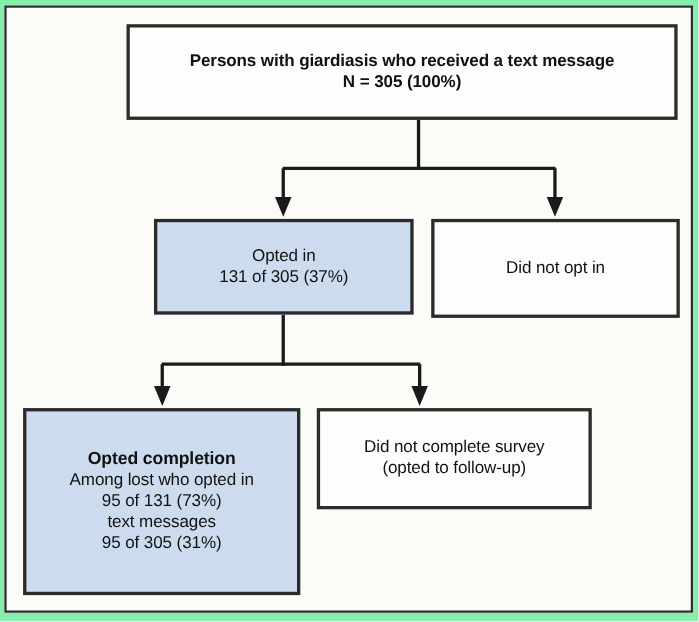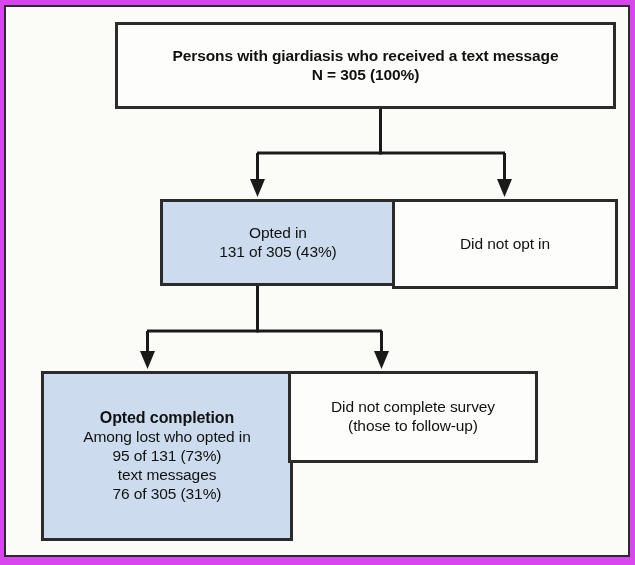--- a/index.html
+++ b/index.html
@@ -4,21 +4,21 @@
 <style>
   html, body {
     margin: 0;
     padding: 0;
     background: #ffffff;
   }
   #figure {
     position: relative;
     width: 635px;
     height: 565px;
-    background: #d946ef;
+    background: #86efac;
     font-family: "Liberation Sans", sans-serif;
     overflow: hidden;
   }
   
   #outer-frame {
     position: absolute;
     left: 4px;
     top: 5px;
     width: 626px;
     height: 552px;
@@ -36,21 +36,20 @@
     flex-direction: column;
     align-items: center;
     justify-content: center;
     text-align: center;
     line-height: 1.22;
     font-size: 15.5px;
     letter-spacing: -0.1px;
   }
   .node.filled {
     background: #ccdcee;
-    margin-left: 20px;
   }
   .node .line { display: block; white-space: nowrap; }
   .node .line.bold { font-weight: bold; }
   .node .line.title { font-weight: bold; font-size: 16px; }
 
   
   #node-top      { left: 115px; top: 22px;  width: 501px; height: 87px; }
   #node-optin    { left: 140px; top: 199px; width: 236px; height: 87px; }
   #node-nooptin  { left: 392px; top: 199px; width: 226px; height: 90px; }
   #node-survey   { left: 21px;  top: 371px; width: 252px; height: 170px; }
@@ -102,33 +101,33 @@
     <polygon points="374,351 389,351 381.5,369"></polygon>
   </svg>
 
   <div class="node" id="node-top">
     <span class="line bold">Persons with giardiasis who received a text message</span>
     <span class="line bold">N = 305 (100%)</span>
   </div>
 
   <div class="node filled" id="node-optin">
     <span class="line">Opted in</span>
-    <span class="line">131 of 305 (43%)</span>
+    <span class="line">131 of 305 (37%)</span>
   </div>
 
   <div class="node" id="node-nooptin">
     <span class="line">Did not opt in</span>
   </div>
 
   <div class="node filled" id="node-survey">
     <span class="line title">Opted completion</span>
     <span class="line">Among lost who opted in</span>
     <span class="line">95 of 131 (73%)</span>
     <span class="line">text messages</span>
-    <span class="line">76 of 305 (31%)</span>
+    <span class="line">95 of 305 (31%)</span>
   </div>
 
   <div class="node" id="node-nosurvey">
     <span class="line">Did not complete survey</span>
-    <span class="line">(those to follow-up)</span>
+    <span class="line">(opted to follow-up)</span>
   </div>
 
 </div>
 
 </body></html>

